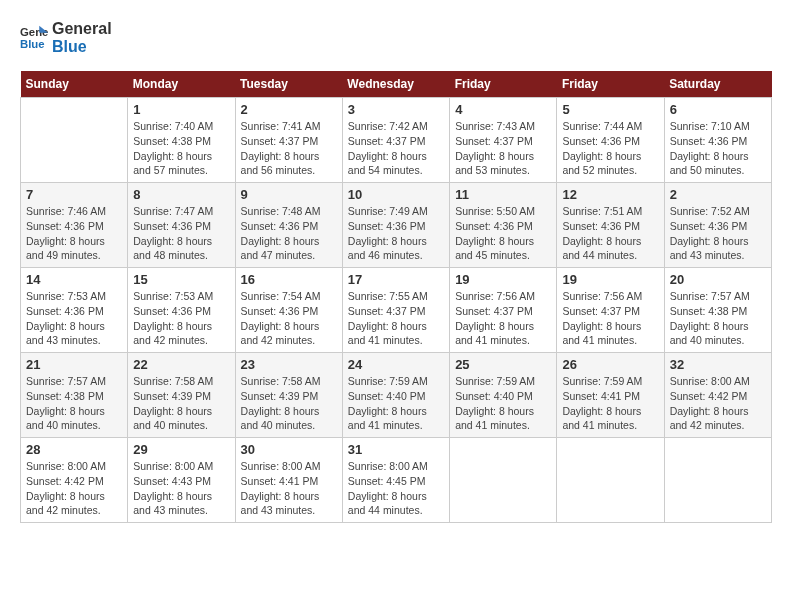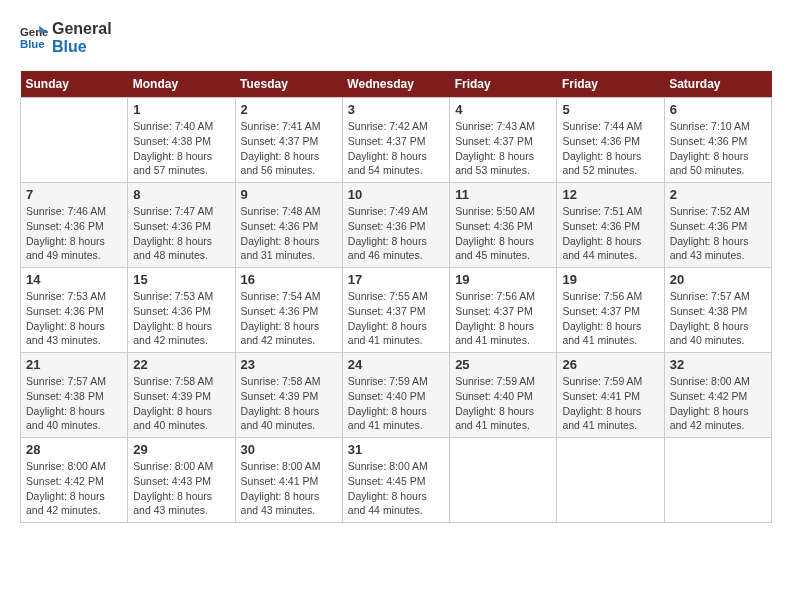--- a/index.html
+++ b/index.html
@@ -174,21 +174,21 @@
           <div class="day-info">Sunrise: 7:47 AM</div>
           <div class="day-info">Sunset: 4:36 PM</div>
           <div class="day-info">Daylight: 8 hours</div>
           <div class="day-info">and 48 minutes.</div>
         </td>
         <td>
           <span class="day-num">9</span>
           <div class="day-info">Sunrise: 7:48 AM</div>
           <div class="day-info">Sunset: 4:36 PM</div>
           <div class="day-info">Daylight: 8 hours</div>
-          <div class="day-info">and 31 minutes.</div>
+          <div class="day-info">and 47 minutes.</div>
         </td>
         <td>
           <span class="day-num">10</span>
           <div class="day-info">Sunrise: 7:49 AM</div>
           <div class="day-info">Sunset: 4:36 PM</div>
           <div class="day-info">Daylight: 8 hours</div>
           <div class="day-info">and 46 minutes.</div>
         </td>
         <td>
           <span class="day-num">11</span>

